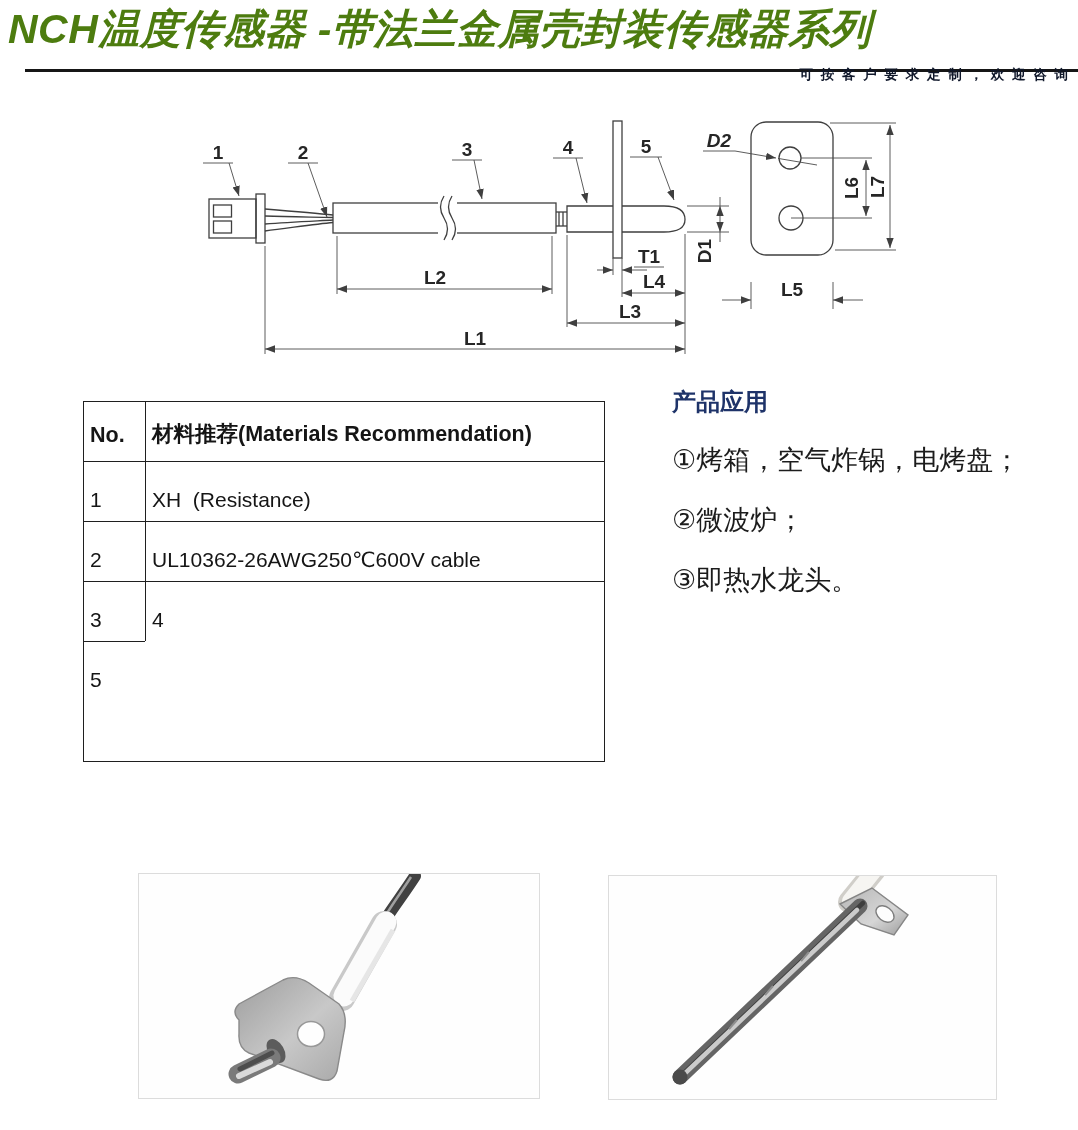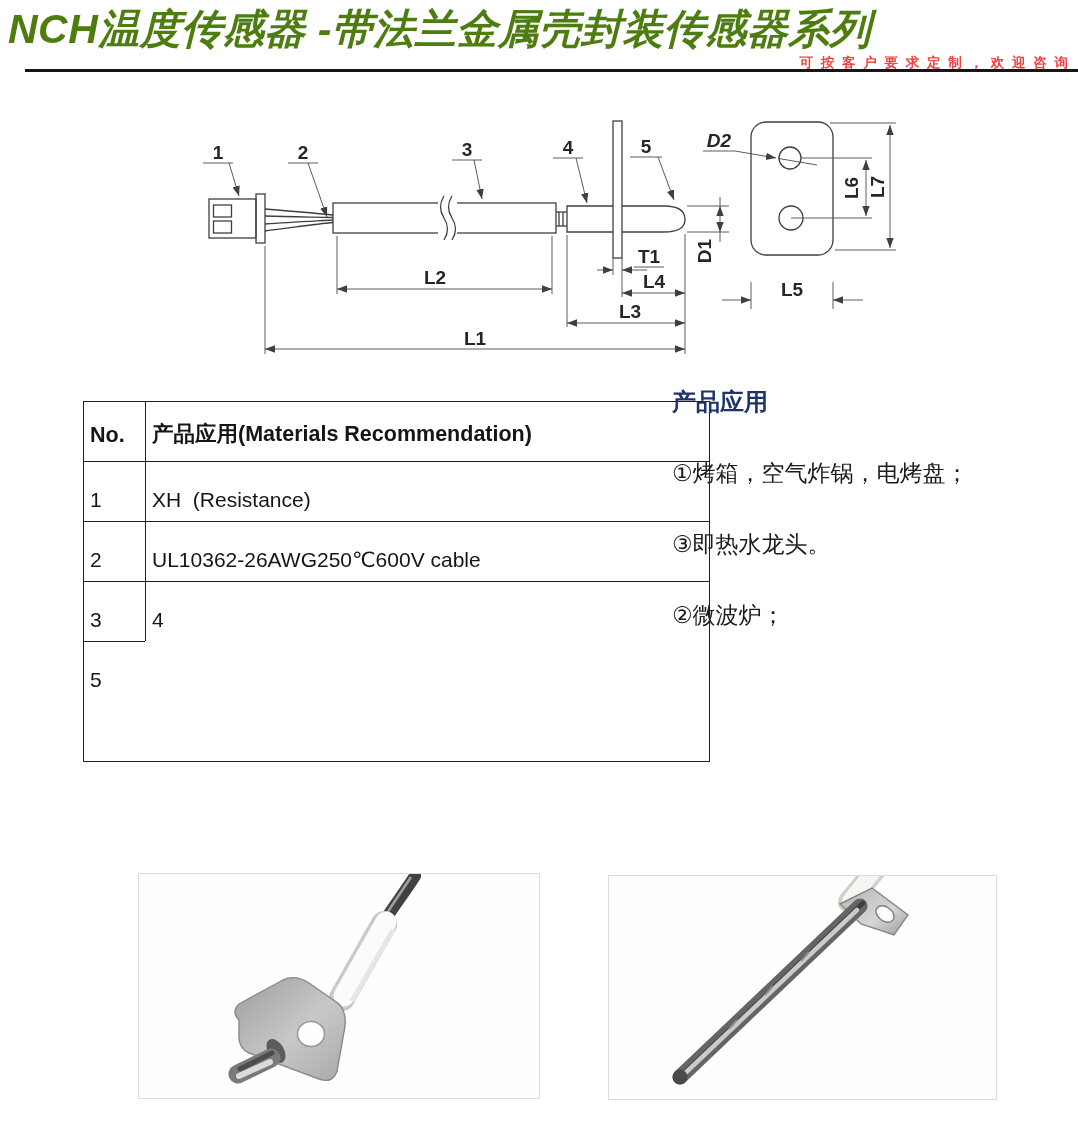--- a/index.html
+++ b/index.html
@@ -3,46 +3,46 @@
 <meta charset="utf-8">
 <style>
   html,body{margin:0;padding:0;background:#fff;}
   .page{position:relative;width:1078px;height:1130px;background:#fff;overflow:hidden;
         font-family:"Liberation Sans","DejaVu Sans",sans-serif;color:#151515;}
 
   
   .title{position:absolute;left:8px;top:2px;font-size:41px;font-weight:800;font-style:italic;
          color:#4d7c0f;letter-spacing:.5px;white-space:pre;margin:0;}
   .rule{position:absolute;left:25px;right:0;top:69px;height:2.6px;background:#161616;}
-  .subtitle{position:absolute;right:8px;top:54px;font-size:13.5px;font-weight:700;color:#ef4444;
+  .subtitle{position:absolute;right:8px;top:66px;font-size:13.5px;font-weight:700;color:#0f172a;
             white-space:pre;letter-spacing:2px;}
 
   
   .diagram{position:absolute;left:0;top:0;width:1078px;height:420px;}
   .draw{stroke:#3f3f3f;stroke-width:1.3;fill:none;}
   .thin{stroke:#4a4a4a;stroke-width:.9;fill:none;}
   .dimtxt{font-family:"Liberation Sans",sans-serif;font-size:19px;font-weight:700;fill:#262626;}
   .parttxt{font-family:"Liberation Sans",sans-serif;font-size:19px;font-weight:600;fill:#262626;}
   .it{font-style:italic;}
 
   
-  .tbl{position:absolute;left:83px;top:401px;width:627px;height:361px;box-sizing:border-box;
+  .tbl{position:absolute;left:83px;top:401px;width:522px;height:361px;box-sizing:border-box;
        border:1.6px solid #1f1f1f;display:grid;grid-template-columns:61px 1fr;
        grid-template-rows:59px repeat(5,1fr);}
   .cell{box-sizing:border-box;border-left:1.6px solid #1f1f1f;border-top:1.6px solid #1f1f1f;
         display:flex;align-items:flex-end;padding:0 2px 9px 6px;font-size:21px;white-space:pre;
         overflow:hidden;}
   .cell:nth-child(odd){border-left:none;}
   .cell:nth-child(-n+2){border-top:none;}
   .hd{font-weight:700;font-size:21.5px;padding-bottom:13px;}
 
   
   .apps{position:absolute;left:672px;top:386px;width:400px;}
   .apps h2{margin:0;font-size:24px;font-weight:800;}
-  .apps .app{font-size:23px;color:#1c1c1c;margin-top:40px;}
+  .apps .app{font-size:27px;color:#1c1c1c;margin-top:24px;}
 
   
   .photo{position:absolute;margin:0;border:1px solid #dcdcdc;background:#fefefe;overflow:hidden;}
   .photo.left{left:138px;top:873px;width:400px;height:224px;}
   .photo.right{left:608px;top:875px;width:387px;height:223px;}
   .photo svg{display:block;width:100%;height:100%;}
 </style>
 </head>
 <body>
 
@@ -150,40 +150,40 @@
     <text class="dimtxt" x="630" y="318" text-anchor="middle">L3</text>
     <text class="dimtxt" x="475" y="345" text-anchor="middle">L1</text>
     <text class="dimtxt" x="792" y="296" text-anchor="middle">L5</text>
     <text class="dimtxt" x="711" y="251" text-anchor="middle" transform="rotate(-90 711 251)">D1</text>
     <text class="dimtxt" x="858" y="188" text-anchor="middle" transform="rotate(-90 858 188)">L6</text>
     <text class="dimtxt" x="884" y="187" text-anchor="middle" transform="rotate(-90 884 187)">L7</text>
   </svg>
 
   <div class="tbl">
     <div class="cell hd">No.</div>
-    <div class="cell hd">产品应用(Materials Recommendation)</div>
+    <div class="cell hd">材料推荐(Materials Recommendation)</div>
 
     <div class="cell">1</div>
     <div class="cell">XH  (Resistance)</div>
 
     <div class="cell">2</div>
     <div class="cell">UL10362-26AWG250℃600V cable</div>
 
     <div class="cell">3</div>
 
     <div class="cell">4</div>
 
     <div class="cell">5</div>
   </div>
 
   <aside class="apps">
     <h2 style="color: rgb(30, 51, 105);">产品应用</h2>
     <div class="app">①烤箱，空气炸锅，电烤盘；</div>
+    <div class="app">②微波炉；</div>
     <div class="app">③即热水龙头。</div>
-    <div class="app">②微波炉；</div>
   </aside>
 
   <figure class="photo left">
     <svg viewBox="0 0 400 224" xmlns="http://www.w3.org/2000/svg">
       <defs>
         <linearGradient id="lg1" x1="0" y1="0" x2="1" y2="1">
           <stop offset="0" stop-color="#9d9d9d"></stop>
             <stop offset=".55" stop-color="#c8c8c8"></stop>
             <stop offset="1" stop-color="#a9a9a9"></stop>
         </linearGradient>

